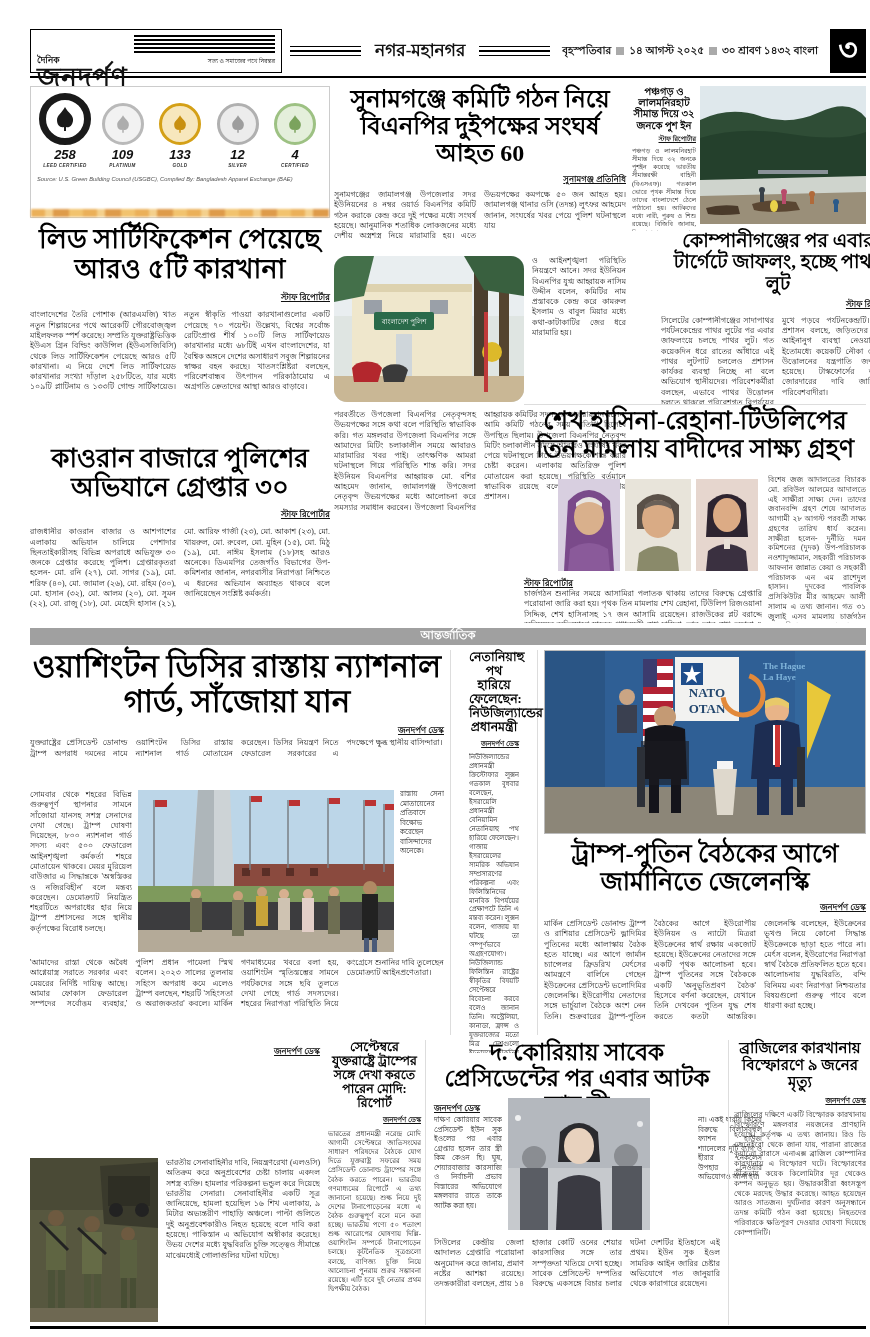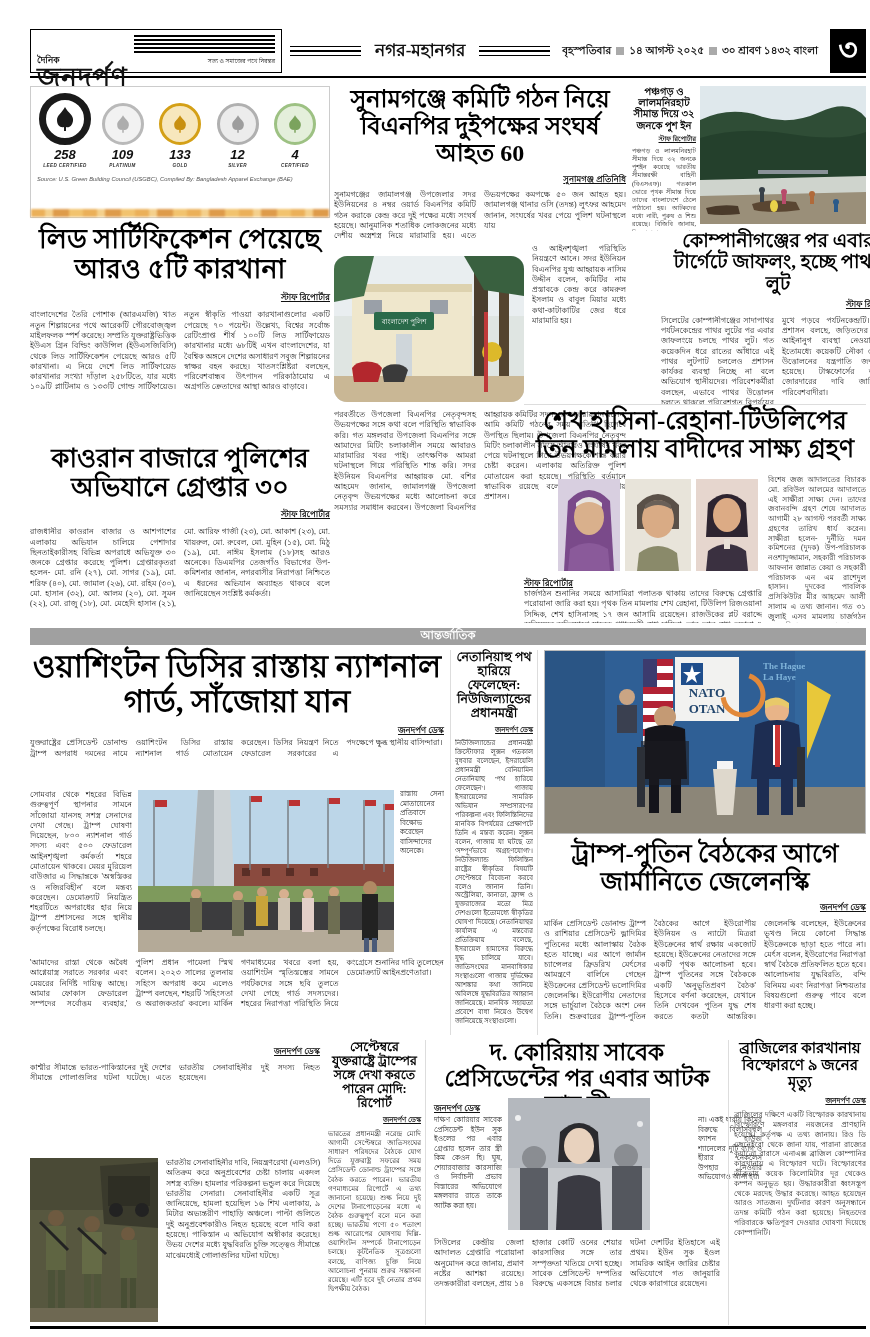--- a/index.html
+++ b/index.html
@@ -170,21 +170,21 @@
         <rect x="165" y="20" width="10" height="116" fill="#54442f"></rect>
         <path d="M130 0 L190 0 L190 40 L150 34 Z" fill="#39603f"></path>
         <path d="M0 0 L40 0 L30 40 L0 46 Z" fill="#44704a"></path>
         <circle cx="158" cy="96" r="10" fill="#ddb92a"></circle>
         <rect x="0" y="120" width="190" height="26" fill="#c9b795"></rect>
         <path d="M18 112 a16 10 0 0 1 30 0 l-4 14 h-24 Z" fill="#b3272d"></path>
         <path d="M48 114 a14 9 0 0 1 26 0 l-4 12 h-20 Z" fill="#3a3a3a"></path>
         <rect x="150" y="56" width="4" height="80" fill="#c03a3a"></rect>
       </svg>
     </div>
-    <div class="body-txt abs" style="left:198px;top:158px;width:94px;height:146px;">ও আইনশৃঙ্খলা পরিস্থিতি নিয়ন্ত্রণে আনে। সদর ইউনিয়ন বিএনপির যুগ্ম আহ্বায়ক নাসিম উদ্দীন বলেন, কমিটির নাম প্রস্তাবকে কেন্দ্র করে কামরুল ইসলাম ও বাবুল মিয়ার মধ্যে কথা-কাটাকাটির জের ধরে মারামারি হয়।</div>
+    <div class="body-txt abs" style="left:198px;top:170px;width:94px;height:146px;">ও আইনশৃঙ্খলা পরিস্থিতি নিয়ন্ত্রণে আনে। সদর ইউনিয়ন বিএনপির যুগ্ম আহ্বায়ক নাসিম উদ্দীন বলেন, কমিটির নাম প্রস্তাবকে কেন্দ্র করে কামরুল ইসলাম ও বাবুল মিয়ার মধ্যে কথা-কাটাকাটির জের ধরে মারামারি হয়।</div>
     <div class="body-txt c2 abs" style="left:0;top:324px;width:292px;height:212px;">পরবর্তীতে উপজেলা বিএনপির নেতৃবৃন্দসহ উভয়পক্ষের সঙ্গে কথা বলে পরিস্থিতি স্বাভাবিক করি। গত মঙ্গলবার উপজেলা বিএনপির সঙ্গে আমাদের মিটিং চলাকালীন সময়ে আবারও মারামারির খবর পাই। তাৎক্ষণিক আমরা ঘটনাস্থলে গিয়ে পরিস্থিতি শান্ত করি। সদর ইউনিয়ন বিএনপির আহ্বায়ক মো. বশির আহমেদ জানান, জামালগঞ্জ উপজেলা নেতৃবৃন্দ উভয়পক্ষের মধ্যে আলোচনা করে সমস্যার সমাধান করবেন। উপজেলা বিএনপির আহ্বায়ক কমিটির সদস্য সাজ্জাদ রায়হান বলেন, আমি কমিটি গঠনের সময় অতিথি হিসেবে উপস্থিত ছিলাম। উপজেলা বিএনপির নেতৃবৃন্দ মিটিং চলাকালীন সময়ে আবারও সংঘর্ষের খবর পেয়ে ঘটনাস্থলে গিয়ে উভয়পক্ষকে শান্ত করার চেষ্টা করেন। এলাকায় অতিরিক্ত পুলিশ মোতায়েন করা হয়েছে। পরিস্থিতি বর্তমানে স্বাভাবিক রয়েছে বলে জানিয়েছে স্থানীয় প্রশাসন।</div>
   </div>
 
   <div class="abs" style="left:632px;top:86px;width:64px;height:142px;">
     <div class="headline" style="font-size:10px;">পঞ্চগড় ও লালমনিরহাট সীমান্ত দিয়ে ৩২ জনকে পুশ ইন</div>
     <div class="byline" style="font-size:6.5px;margin-top:3px;">স্টাফ রিপোর্টার</div>
     <div class="body-txt" style="font-size:6.2px;margin-top:2px;height:84px;">পঞ্চগড় ও লালমনিরহাট সীমান্ত দিয়ে ৩২ জনকে পুশইন করেছে ভারতীয় সীমান্তরক্ষী বাহিনী (বিএসএফ)। গতকাল ভোরে পৃথক সীমান্ত দিয়ে তাদের বাংলাদেশে ঠেলে পাঠানো হয়। আটকদের মধ্যে নারী, পুরুষ ও শিশু রয়েছে। বিজিবি জানায়, জিজ্ঞাসাবাদ শেষে পরিবারের কাছে হস্তান্তরের প্রক্রিয়া চলছে।</div>
   </div>
 
   <div class="photo abs" style="left:700px;top:86px;width:166px;height:138px;">
@@ -306,21 +306,21 @@
             <rect x="224" y="104" width="16" height="46" fill="#222"></rect>
           <rect x="226" y="148" width="5" height="14" fill="#4a5a78"></rect>
             <rect x="234" y="148" width="5" height="14" fill="#4a5a78"></rect>
         </g>
       </svg>
     </div>
     <div class="body-txt abs" style="left:370px;top:140px;width:44px;height:162px;font-size:7.2px;">রাস্তায় সেনা মোতায়েনের প্রতিবাদে বিক্ষোভ করেছেন বাসিন্দাদের অনেকে।</div>
     <div class="body-txt c4 abs" style="left:0;top:308px;width:414px;height:76px;">'আমাদের রাস্তা থেকে অবৈধ আগ্নেয়াস্ত্র সরাতে সরকার এবং মেয়রের নির্দিষ্ট দায়িত্ব আছে। আমার ফোকাস ফেডারেল সম্পদের সর্বোত্তম ব্যবহার,' পুলিশ প্রধান পামেলা স্মিথ বলেন। ২০২৩ সালের তুলনায় সহিংস অপরাধ কমে এলেও ট্রাম্প বলছেন, শহরটি 'সহিংসতা ও অরাজকতার' কবলে। মার্কিন গণমাধ্যমের খবরে বলা হয়, ওয়াশিংটন স্মৃতিস্তম্ভের সামনে পর্যটকদের সঙ্গে ছবি তুলতে দেখা গেছে গার্ড সদস্যদের। শহরের নিরাপত্তা পরিস্থিতি নিয়ে কংগ্রেসে শুনানির দাবি তুলেছেন ডেমোক্র্যাট আইনপ্রণেতারা।</div>
   </div>
 
-  <div class="abs" style="left:450px;top:650px;width:88px;height:385px;border-left:1px solid #ddd;border-right:1px solid #ddd;padding:0 4px;box-sizing:border-box;">
+  <div class="abs" style="left:450px;top:650px;width:88px;height:385px;border-left:1px solid #ddd;border-right:1px solid #ddd;padding:0 18px;box-sizing:border-box;">
     <div class="headline" style="font-size:12.5px;">নেতানিয়াহু পথ হারিয়ে ফেলেছেন: নিউজিল্যান্ডের প্রধানমন্ত্রী</div>
     <div class="byline" style="font-size:7px;margin-top:4px;">জনদর্পণ ডেস্ক</div>
     <div class="body-txt" style="font-size:6.8px;margin-top:3px;height:300px;">নিউজিল্যান্ডের প্রধানমন্ত্রী ক্রিস্টোফার লুক্সন গতকাল বুধবার বলেছেন, ইসরায়েলি প্রধানমন্ত্রী বেনিয়ামিন নেতানিয়াহু 'পথ হারিয়ে ফেলেছেন'। গাজায় ইসরায়েলের সামরিক অভিযান সম্প্রসারণের পরিকল্পনা এবং ফিলিস্তিনিদের মানবিক বিপর্যয়ের প্রেক্ষাপটে তিনি এ মন্তব্য করেন। লুক্সন বলেন, গাজায় যা ঘটছে তা 'সম্পূর্ণভাবে অগ্রহণযোগ্য'। নিউজিল্যান্ড ফিলিস্তিন রাষ্ট্রের স্বীকৃতির বিষয়টি সেপ্টেম্বরে বিবেচনা করবে বলেও জানান তিনি। অস্ট্রেলিয়া, কানাডা, ফ্রান্স ও যুক্তরাজ্যের মতো মিত্র দেশগুলো ইতোমধ্যে স্বীকৃতির ঘোষণা দিয়েছে। নেতানিয়াহুর কার্যালয় এ মন্তব্যের প্রতিক্রিয়ায় বলেছে, ইসরায়েল হামাসের বিরুদ্ধে যুদ্ধ চালিয়ে যাবে। জাতিসংঘের মানবাধিকার সংস্থাগুলো গাজায় দুর্ভিক্ষের আশঙ্কার কথা জানিয়ে অবিলম্বে যুদ্ধবিরতির আহ্বান জানিয়েছে। মানবিক সহায়তা প্রবেশে বাধা নিয়েও উদ্বেগ জানিয়েছে সংস্থাগুলো।</div>
   </div>
 
   <div class="abs" style="left:544px;top:650px;width:322px;height:385px;">
     <div class="photo" style="width:322px;height:184px;border:1px solid #bbb;box-sizing:border-box;">
       <svg width="320" height="182" viewBox="0 0 320 182">
         <rect width="320" height="182" fill="#2f5f95"></rect>
         <rect x="0" y="0" width="60" height="182" fill="#2a5585"></rect>
@@ -374,21 +374,20 @@
           <rect x="252" y="96" width="8" height="60" fill="#2c3038"></rect>
       </svg>
     </div>
     <div class="headline" style="font-size:25px;margin-top:6px;">ট্রাম্প-পুতিন বৈঠকের আগে জার্মানিতে জেলেনস্কি</div>
     <div class="byline" style="margin-top:5px;">জনদর্পণ ডেস্ক</div>
     <div class="body-txt c3" style="margin-top:4px;height:112px;">মার্কিন প্রেসিডেন্ট ডোনাল্ড ট্রাম্প ও রাশিয়ার প্রেসিডেন্ট ভ্লাদিমির পুতিনের মধ্যে আলাস্কায় বৈঠক হতে যাচ্ছে। এর আগে জার্মান চ্যান্সেলর ফ্রিডরিখ মের্ৎসের আমন্ত্রণে বার্লিনে গেছেন ইউক্রেনের প্রেসিডেন্ট ভলোদিমির জেলেনস্কি। ইউরোপীয় নেতাদের সঙ্গে ভার্চুয়াল বৈঠকে অংশ নেন তিনি। শুক্রবারের ট্রাম্প-পুতিন বৈঠকের আগে ইউরোপীয় ইউনিয়ন ও ন্যাটো মিত্ররা ইউক্রেনের স্বার্থ রক্ষায় একজোট হয়েছে। ইউক্রেনের নেতাদের সঙ্গে একটি পৃথক আলোচনা হবে। ট্রাম্প পুতিনের সঙ্গে বৈঠককে একটি 'অনুভূতিপ্রবণ বৈঠক' হিসেবে বর্ণনা করেছেন, যেখানে তিনি দেখবেন পুতিন যুদ্ধ শেষ করতে কতটা আন্তরিক। জেলেনস্কি বলেছেন, ইউক্রেনের ভূখণ্ড নিয়ে কোনো সিদ্ধান্ত ইউক্রেনকে ছাড়া হতে পারে না। মের্ৎস বলেন, ইউরোপের নিরাপত্তা স্বার্থ বৈঠকে প্রতিফলিত হতে হবে। আলোচনায় যুদ্ধবিরতি, বন্দি বিনিময় এবং নিরাপত্তা নিশ্চয়তার বিষয়গুলো গুরুত্ব পাবে বলে ধারণা করা হচ্ছে।</div>
   </div>
 
   <div class="abs" style="left:30px;top:1040px;width:290px;height:285px;">
     <div class="byline" style="margin-top:5px;">জনদর্পণ ডেস্ক</div>
-    <div class="body-txt c2" style="margin-top:4px;height:32px;">কাশ্মীর সীমান্তে ভারত-পাকিস্তানের দুই দেশের সীমান্তে গোলাগুলির ঘটনা ঘটেছে। এতে ভারতীয় সেনাবাহিনীর দুই সদস্য নিহত হয়েছেন।</div>
     <div class="photo abs" style="left:0;top:118px;width:128px;height:164px;">
       <svg width="128" height="164" viewBox="0 0 128 164">
         <rect width="128" height="164" fill="#57573f"></rect>
         <rect x="0" y="0" width="128" height="52" fill="#4a4a36"></rect>
         <path d="M70 8 L128 4 L128 70 L74 66 Z" fill="#3a3a2c"></path>
         <rect x="78" y="18" width="42" height="30" fill="#2e2e24"></rect>
         <circle cx="86" cy="52" r="7" fill="#222"></circle>
           <circle cx="112" cy="52" r="7" fill="#222"></circle>
         <g>
           <circle cx="26" cy="60" r="8" fill="#6e5a40"></circle>

